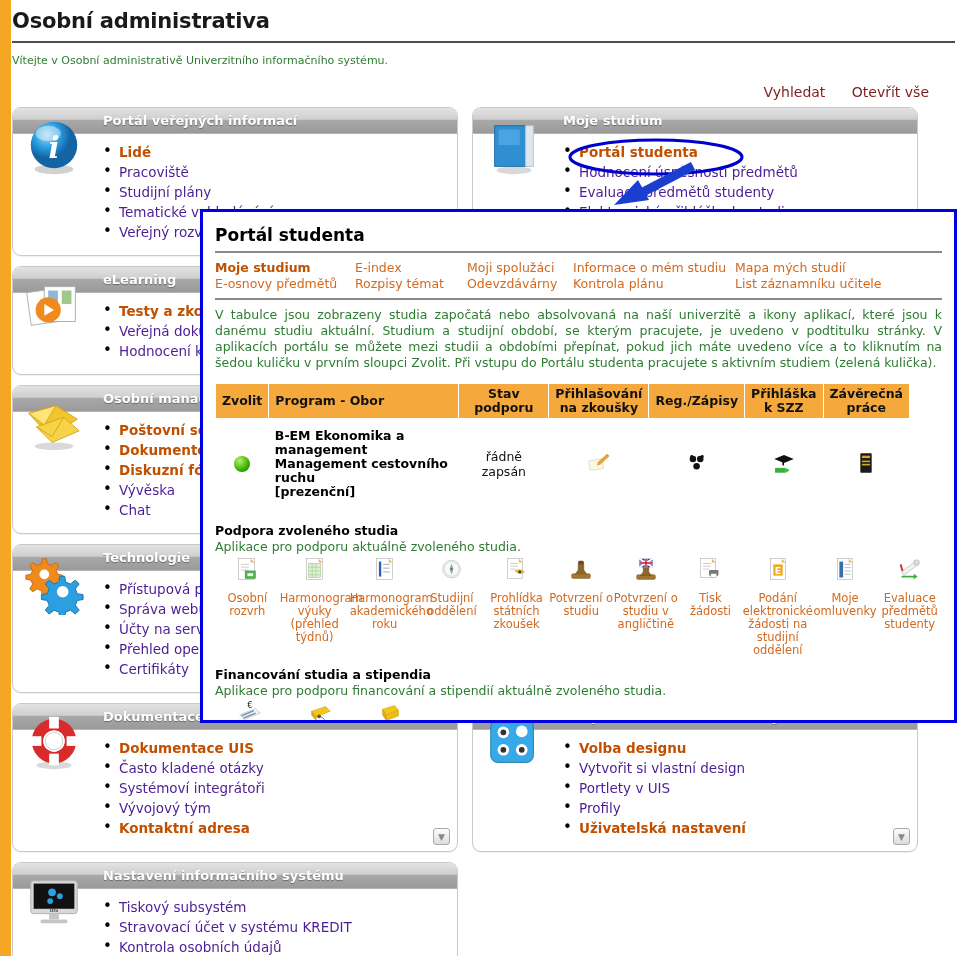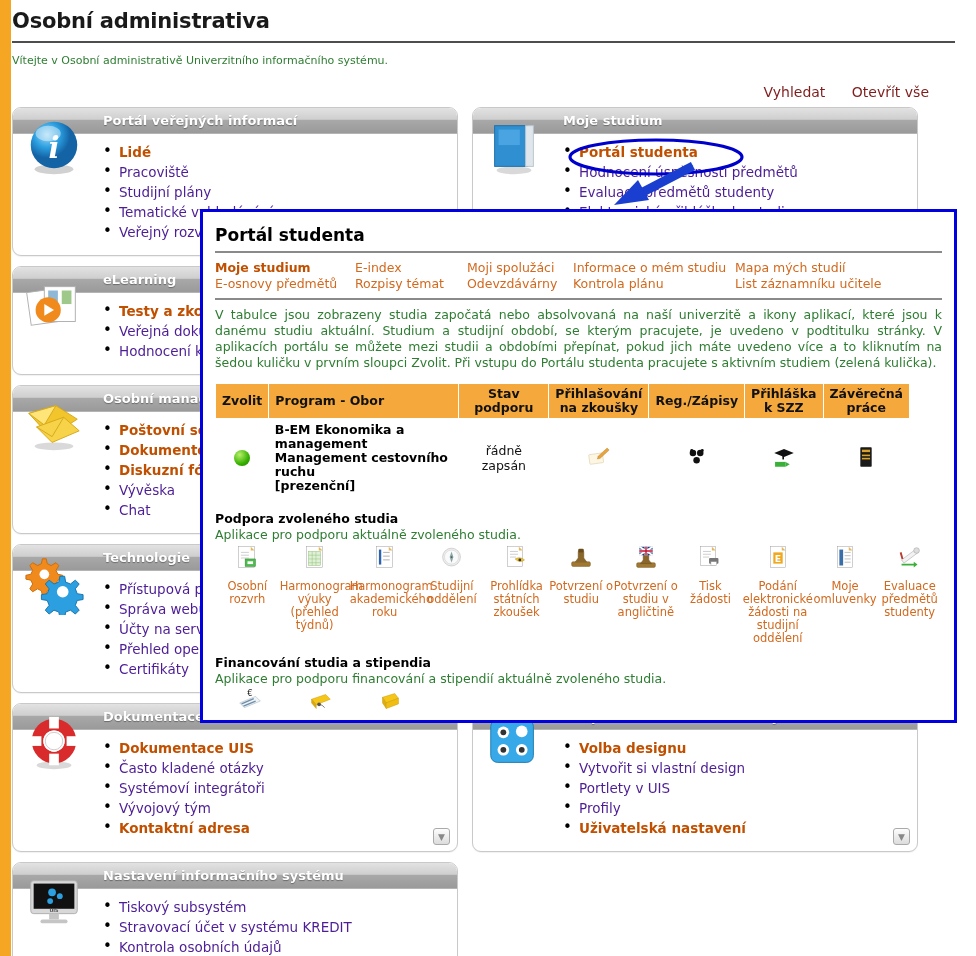--- a/index.html
+++ b/index.html
@@ -112,21 +112,21 @@
     color:#2e7d32; font-size:12.5px; line-height:16px; text-align:justify;
     margin: 4px 0 12px 0;
   }
   table.studies { border-collapse:collapse; font-size:12.5px; }
   table.studies th {
     background:#f5a93c; border:1px solid #fff; color:#111; font-weight:bold;
     padding: 3px 6px; text-align:center; line-height:14px;
   }
   table.studies th.l { text-align:left; }
   table.studies td {
-    padding: 4px 6px; vertical-align: middle; border:0;
+    padding: 10px 6px; vertical-align: middle; border:0;
   }
   .dot { width:16px;height:16px;border-radius:50%;
     background: radial-gradient(circle at 35% 30%, #b9f06a, #36b000 60%, #1d7a00);
     display:block; margin: 0 auto; }
   .progname { font-weight:bold; color:#000; line-height:14px; }
 
   .sect-h { font-weight:bold; color:#000; font-size:12.5px; margin-top:2px; }
   .sect-s { color:#2e7d32; font-size:12.5px; margin: 1px 0 2px 0;}
 
   .apps { display:flex; gap: 0px; margin-top:4px; }

